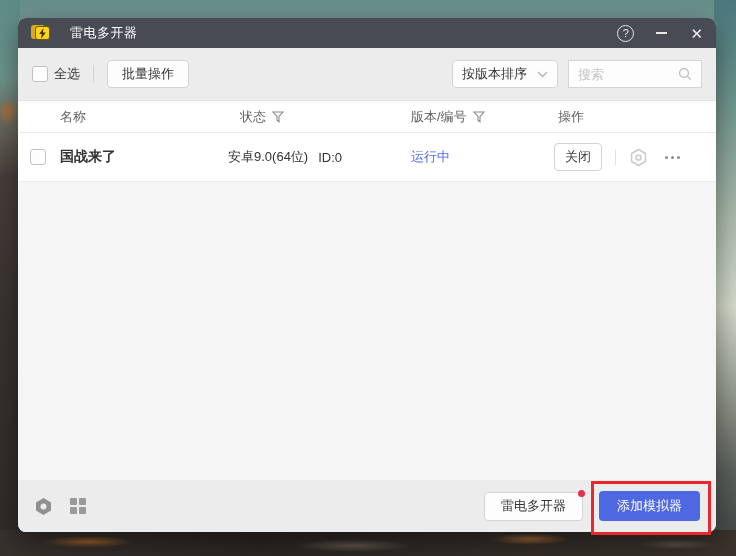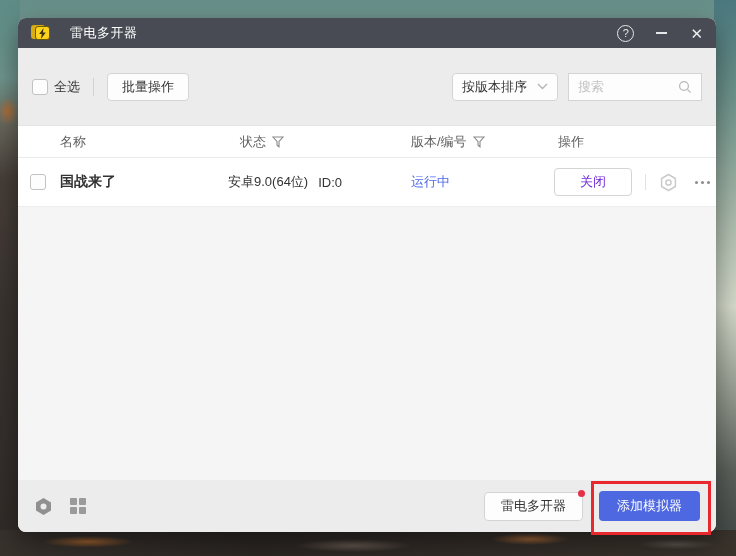--- a/index.html
+++ b/index.html
@@ -43,21 +43,21 @@
   .win-title { color:#ffffff; font-size:13px; margin-left:18px; letter-spacing:.5px; }
   .tb-spacer { flex:1; }
   .help-btn { width:17px; height:17px; border:1.3px solid #e6e7e9; border-radius:50%;
     color:#e6e7e9; font-size:11px; line-height:14px; text-align:center; margin-right:20px; cursor:pointer; }
   .min-btn { width:14px; height:17px; display:flex; align-items:center; justify-content:center;
     margin-right:22px; cursor:pointer; }
   .min-bar { width:11px; height:2px; background:#e6e7e9; }
   .close-btn { color:#eceded; font-size:15px; line-height:17px; cursor:pointer; }
 
   
-  .toolbar { height:77px; background:#ececec; display:flex; align-items:center;
+  .toolbar { height:52px; background:#ececec; display:flex; align-items:center;
     padding:0 14px; flex:0 0 auto; }
   .checkbox { width:16px; height:16px; background:#fdfdfd; border:1px solid #c2c2c2;
     border-radius:3px; flex:0 0 auto; cursor:pointer; }
   .sel-label { font-size:13px; color:#333; margin-left:6px; }
   .v-div { width:1px; height:18px; background:#d2d2d2; margin:0 13px; }
   .btn-plain { height:28px; background:#fdfdfd; border:1px solid #d4d4d4; border-radius:4px;
     font-size:13px; color:#333; display:flex; align-items:center; padding:0 14px; cursor:pointer; }
   .sort-dd { width:106px; height:28px; background:#fdfdfd; border:1px solid #d4d4d4;
     border-radius:4px; display:flex; align-items:center; justify-content:space-between;
     padding:0 9px; font-size:13px; color:#333; cursor:pointer;text-align:right; }
@@ -76,22 +76,22 @@
   .th-flex { display:flex; align-items:center; gap:6px; }
   .th-status { padding-left:12px; }
   .th-ops { padding-left:4px; }
 
   .trow { height:49px; background:#ffffff; border-bottom:1px solid #ededed; flex:0 0 auto; }
   .cell-name { display:flex; align-items:center; gap:14px; }
   .row-name { font-size:14px; color:#333; font-weight:bold; }
   .cell-ver { font-size:13px; color:#333; display:flex; gap:10px; align-items:center; }
   .cell-status { font-size:13px; }
   .cell-ops { display:flex; align-items:center; }
-  .btn-close-inst { height:28px; width:78px; background:#fff; border:1px solid #d4d4d4;
-    border-radius:4px; font-size:13px; color:#6d28d9; display:flex; align-items:center;
+  .btn-close-inst { height:28px; width:48px; background:#fff; border:1px solid #d4d4d4;
+    border-radius:4px; font-size:13px; color:#404040; display:flex; align-items:center;
     justify-content:center; cursor:pointer; }
   .ops-div { width:1px; height:16px; background:#e2e2e2; margin:0 13px; }
   .dots { display:flex; gap:3px; margin-left:15px; cursor:pointer; padding:4px 2px; }
   .dots i { width:3px; height:3px; border-radius:50%; background:#8d8d8d; }
 
   .empty-area { flex:1; background:#f5f5f6; }
 
   
   .bottombar { height:52px; background:#ececec; display:flex; align-items:center;
     padding:0 16px; flex:0 0 auto; }

